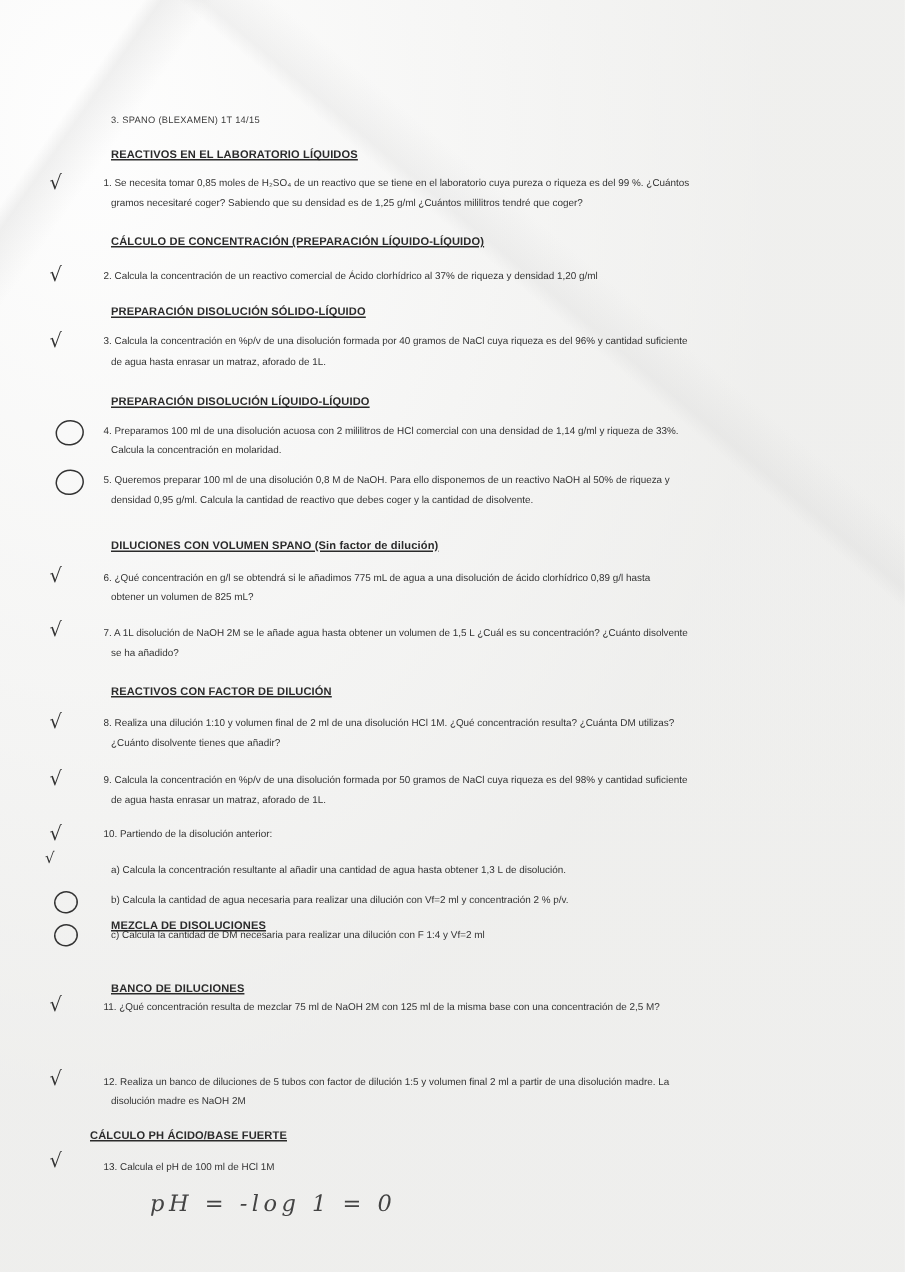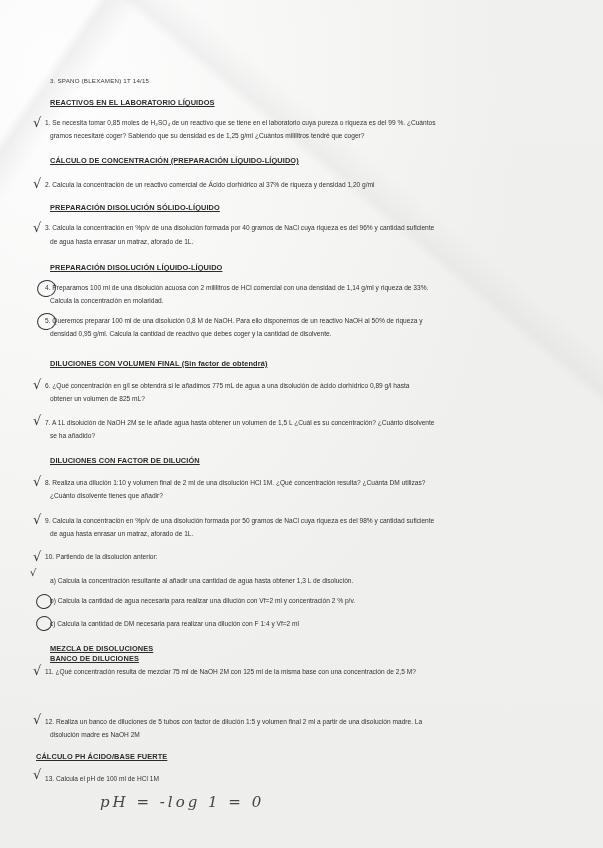--- a/index.html
+++ b/index.html
@@ -16,21 +16,21 @@
         radial-gradient(ellipse at 10% 10%, rgba(255,255,255,0.9), rgba(238,238,236,0.6) 60%),
         linear-gradient(180deg, #f2f2f1, #efefee);
     }
     .crease {
       position: absolute; left: 0; top: 0; width: 603px; height: 848px;
       background:
         linear-gradient(125deg, transparent 8%, rgba(200,200,200,0.25) 9%, transparent 12%),
         linear-gradient(40deg, transparent 70%, rgba(210,210,210,0.25) 71%, transparent 74%);
       pointer-events: none;
     }
-    .abs { position: absolute; white-space: nowrap; }
+    .abs { position: absolute; white-space: nowrap; margin-left: 24px; }
     .hdr { font-size: 6.2px; letter-spacing: 0.2px; color: #3a3a3a; }
     .sec {
       font-size: 7.4px; font-weight: bold; text-decoration: underline;
       color: #2b2b2b; letter-spacing: 0.1px;
     }
     .q { font-size: 6.6px; color: #333; line-height: 17px; }
     .mark {
       position: absolute; font-family: "DejaVu Serif", serif; color: #333;
       font-size: 13px; line-height: 1;
     }
@@ -82,36 +82,36 @@
 </div>
 <div class="abs q" style="left:50px; top:292px;">Calcula la concentración en molaridad.</div>
 
 <span class="circle" style="left:37px; top:313px;"></span>
 <div class="abs q" style="left:45px; top:312px;">
   <span>5.</span>
   <span>Queremos preparar 100 ml de una disolución 0,8 M de NaOH. Para ello disponemos de un reactivo NaOH al 50% de riqueza y</span>
 </div>
 <div class="abs q" style="left:50px; top:325px;">densidad 0,95 g/ml. Calcula la cantidad de reactivo que debes coger y la cantidad de disolvente.</div>
 
-<div class="abs sec" style="left:50px; top:359px;">DILUCIONES CON VOLUMEN FINAL (Sin factor de obtendrá)</div>
+<div class="abs sec" style="left:50px; top:359px;">DILUCIONES CON VOLUMEN SPANO (Sin factor de dilución)</div>
 <span class="mark" style="left:33px; top:378px;">√</span>
 <div class="abs q" style="left:45px; top:377px;">
   <span>6.</span>
   <span>¿Qué concentración en g/l se obtendrá si le añadimos 775 mL de agua a una disolución de ácido clorhídrico 0,89 g/l hasta</span>
 </div>
 <div class="abs q" style="left:50px; top:390px;">obtener un volumen de 825 mL?</div>
 
 <span class="mark" style="left:33px; top:414px;">√</span>
 <div class="abs q" style="left:45px; top:414px;">
   <span>7.</span>
   <span>A 1L disolución de NaOH 2M se le añade agua hasta obtener un volumen de 1,5 L ¿Cuál es su concentración? ¿Cuánto disolvente</span>
 </div>
 <div class="abs q" style="left:50px; top:427px;">se ha añadido?</div>
 
-<div class="abs sec" style="left:50px; top:456px;">DILUCIONES CON FACTOR DE DILUCIÓN</div>
+<div class="abs sec" style="left:50px; top:456px;">REACTIVOS CON FACTOR DE DILUCIÓN</div>
 <span class="mark" style="left:33px; top:475px;">√</span>
 <div class="abs q" style="left:45px; top:474px;">
   <span>8.</span>
   <span>Realiza una dilución 1:10 y volumen final de 2 ml de una disolución HCl 1M. ¿Qué concentración resulta? ¿Cuánta DM utilizas?</span>
 </div>
 <div class="abs q" style="left:50px; top:487px;">¿Cuánto disolvente tienes que añadir?</div>
 
 <span class="mark" style="left:33px; top:513px;">√</span>
 <div class="abs q" style="left:45px; top:512px;">
   <span>9.</span>
@@ -136,21 +136,21 @@
   <span>b)</span>
   <span>Calcula la cantidad de agua necesaria para realizar una dilución con Vf=2 ml y concentración 2 % p/v.</span>
 </div>
 
 <span class="circle" style="left:36px; top:616px; width:14px; height:13px;"></span>
 <div class="abs q" style="left:50px; top:615px;">
   <span>c)</span>
   <span>Calcula la cantidad de DM necesaria para realizar una dilución con F 1:4 y Vf=2 ml</span>
 </div>
 
-<div class="abs sec" style="left:50px; top:644px;">MEZCLA DE DISOLUCIONES</div>
+<div class="abs sec" style="left:50px; top:612px;">MEZCLA DE DISOLUCIONES</div>
 <span class="mark" style="left:33px; top:664px;">√</span>
 <div class="abs q" style="left:45px; top:663px;">
   <span>11.</span>
   <span>¿Qué concentración resulta de mezclar 75 ml de NaOH 2M con 125 ml de la misma base con una concentración de 2,5 M?</span>
 </div>
 
 <div class="abs sec" style="left:50px; top:654px;">BANCO DE DILUCIONES</div>
 <span class="mark" style="left:33px; top:713px;">√</span>
 <div class="abs q" style="left:45px; top:713px;">
   <span>12.</span>

